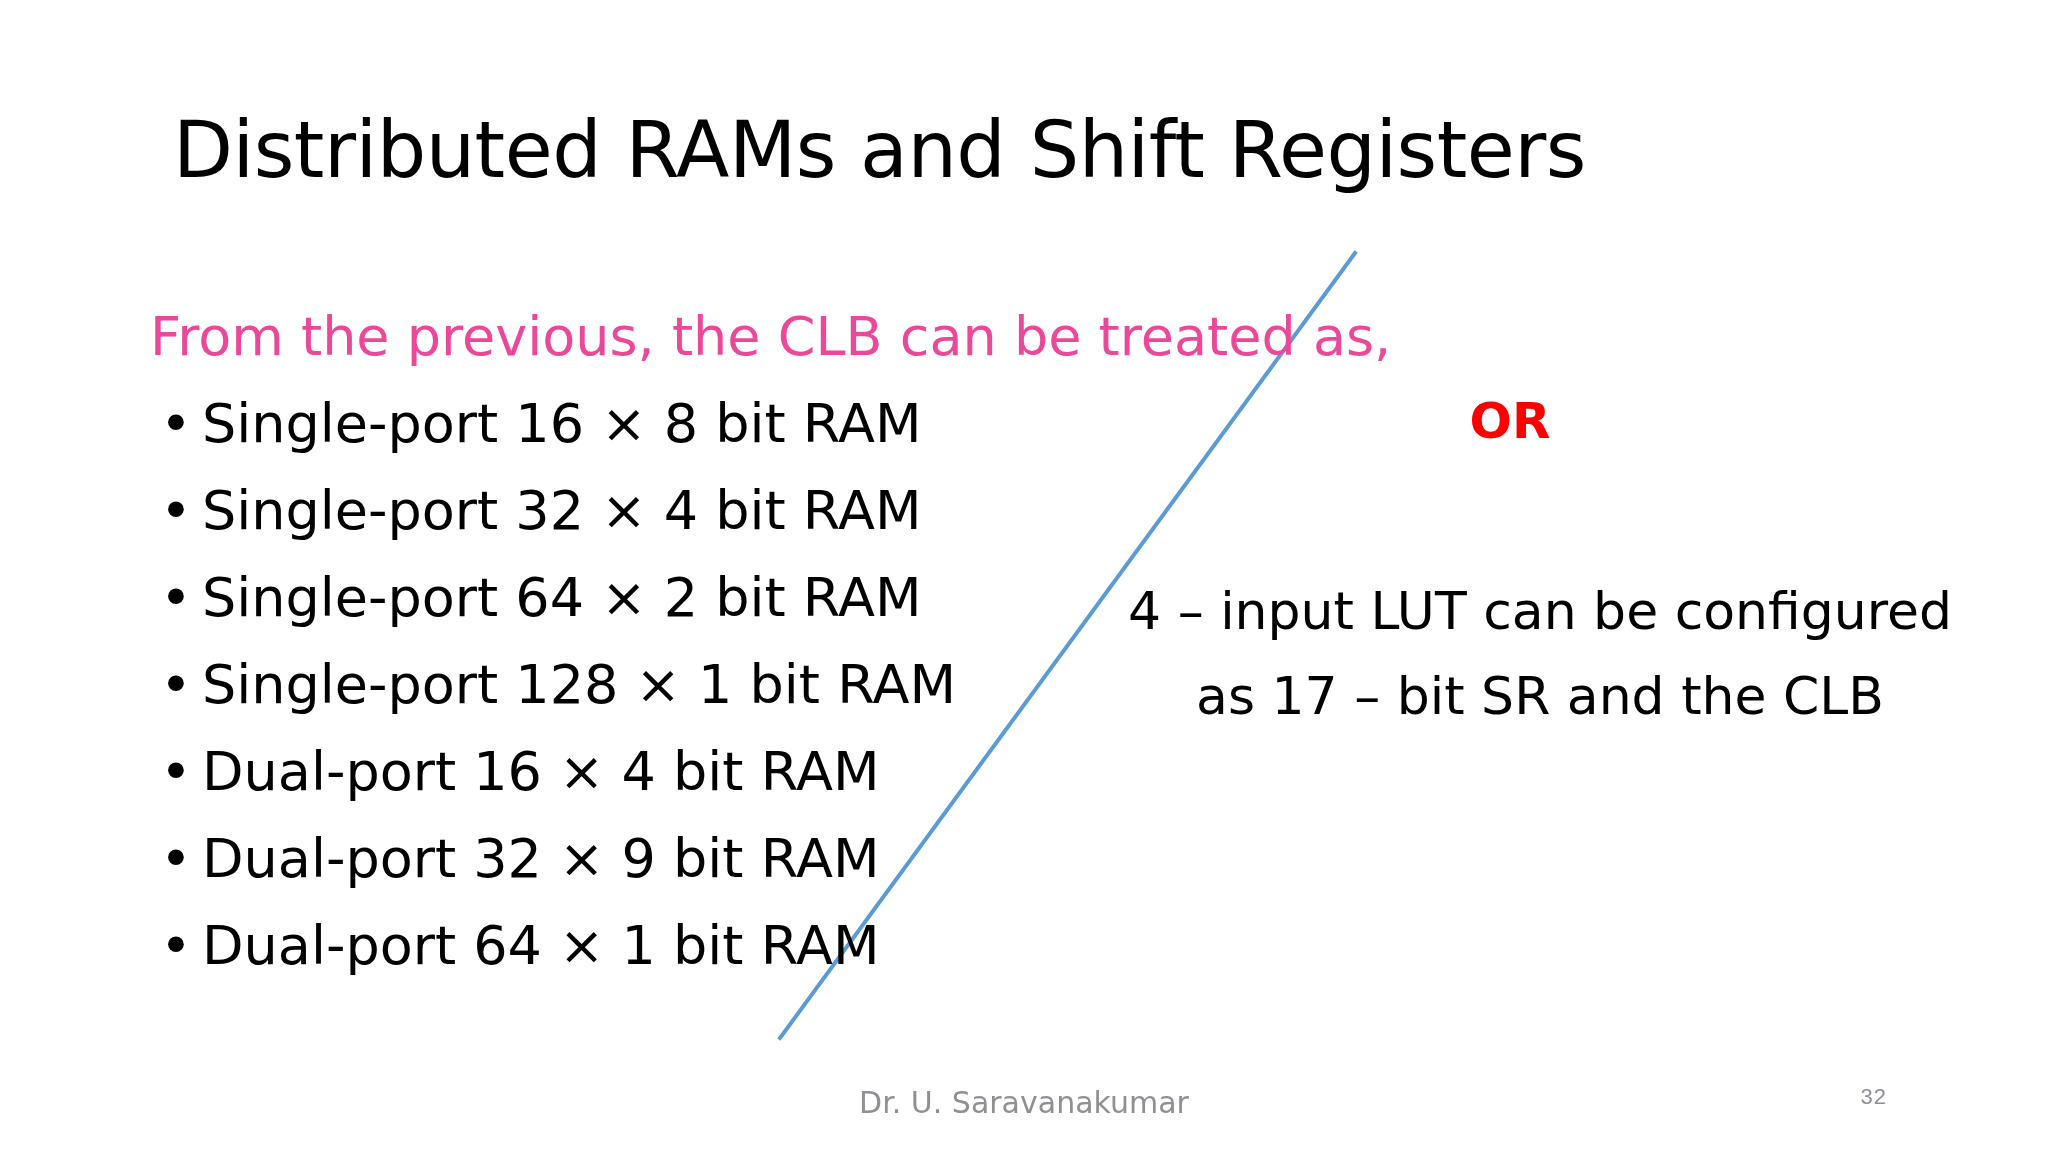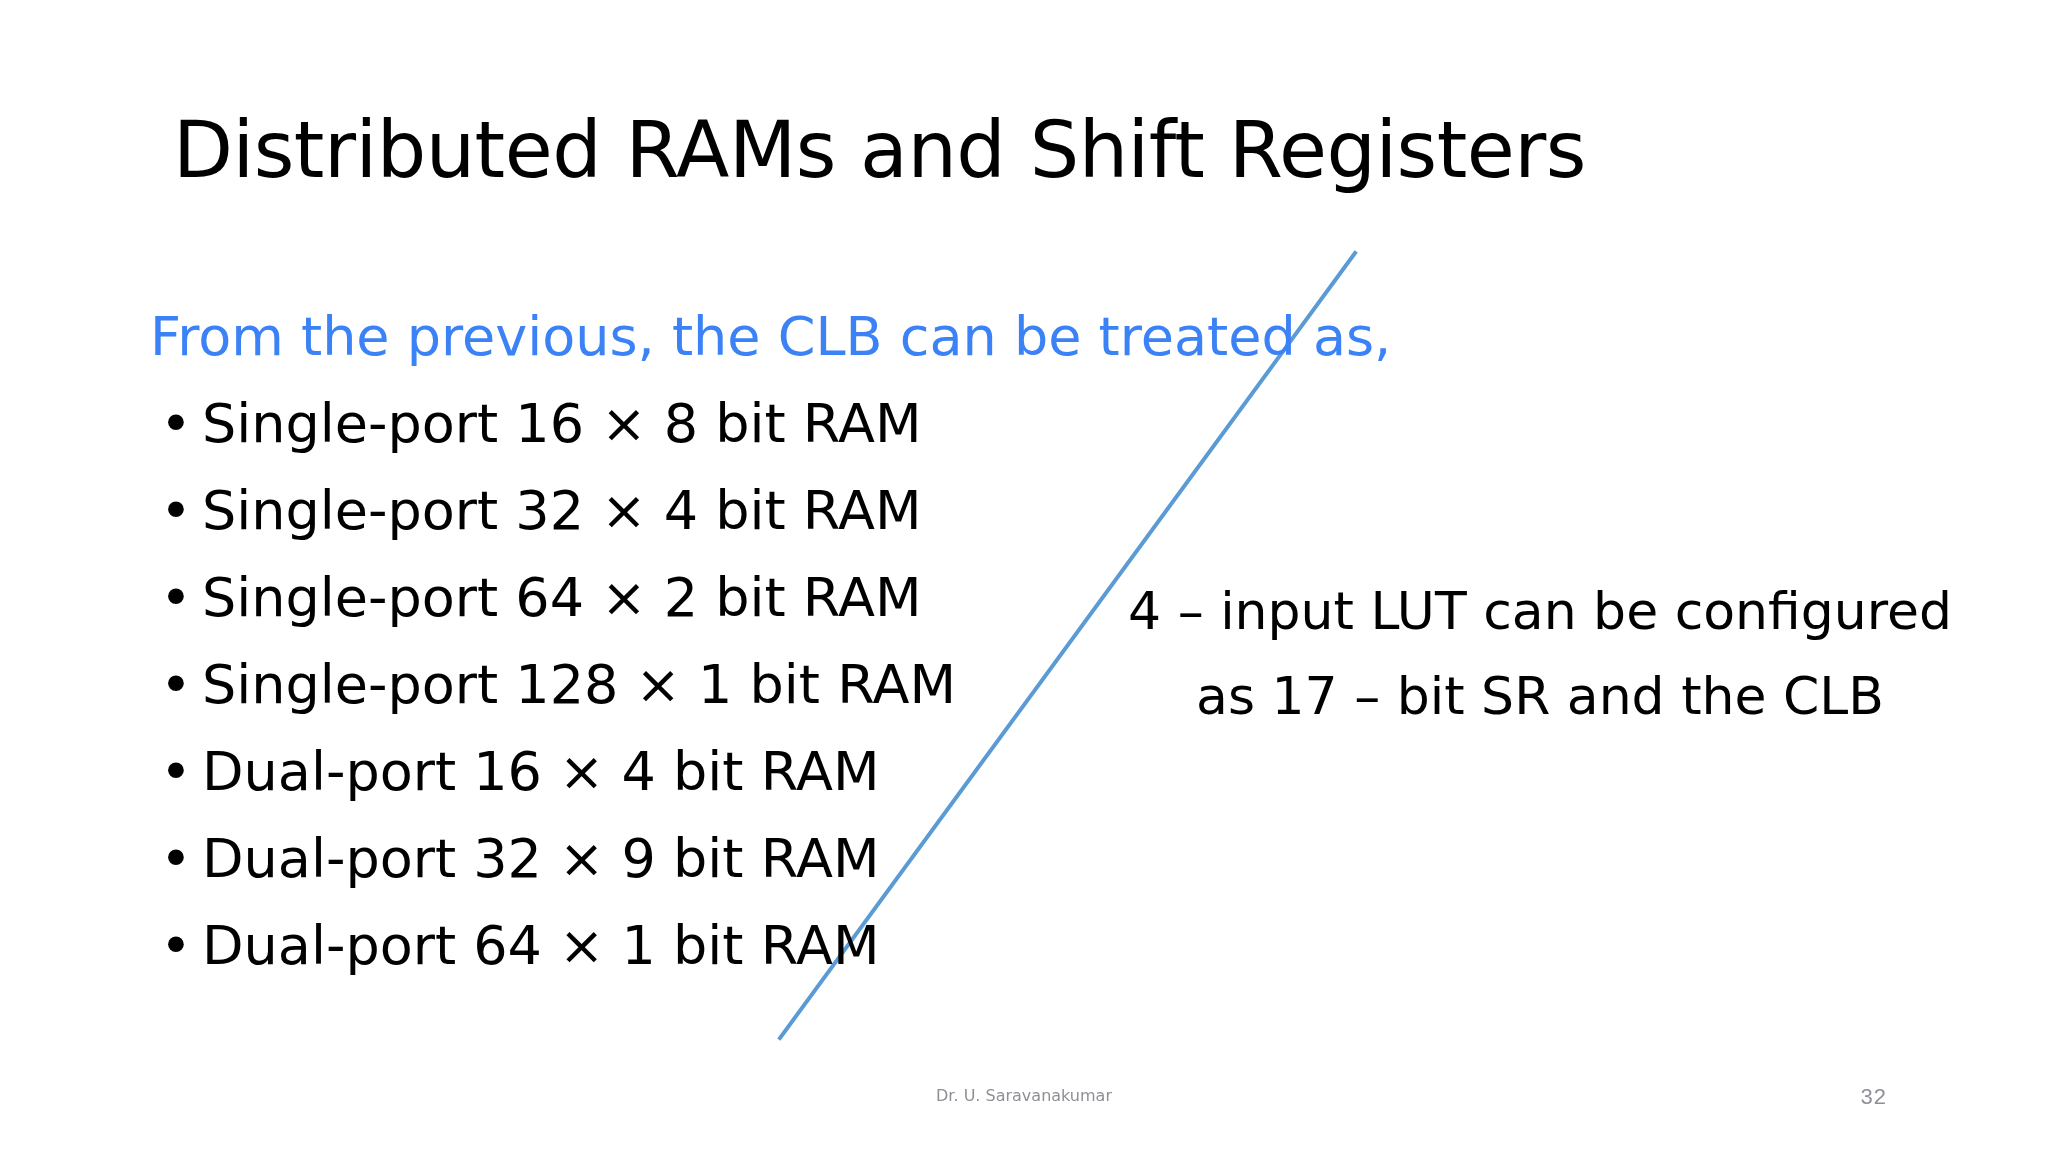--- a/index.html
+++ b/index.html
@@ -38,21 +38,21 @@
   .left-col {
     position: absolute;
     left: 150px;
     top: 310px;
     width: 780px;
   }
 
   .lead-line {
     font-size: 54px;
     line-height: 1.0;
-    color: #3b82f6;
+    color: #ec4899;
     white-space: nowrap;
     margin-bottom: 33px;
   }
 
   .bullet-list {
     list-style: none;
     margin: 0;
     padding: 0;
   }
 
@@ -115,21 +115,21 @@
     pointer-events: none;
   }
 
   
   .footer-author {
     position: absolute;
     left: 0;
     top: 1088px;
     width: 2048px;
     text-align: center;
-    font-size: 16px;
+    font-size: 30px;
     line-height: 1.0;
     color: #8f8f96;
     white-space: nowrap;
   }
 
   .footer-page {
     position: absolute;
     left: 1860px;
     top: 1088px;
     width: 60px;
@@ -180,20 +180,21 @@
         <span class="bullet-dot">•</span>
         <span>Dual-port 32 × 9 bit RAM</span>
       </li>
       <li class="bullet-item">
         <span class="bullet-dot">•</span>
         <span>Dual-port 64 × 1 bit RAM</span>
       </li>
     </ul>
   </div>
 
+  <div class="or-label" style="color: rgb(255, 0, 0);">OR</div>
 
   <div class="right-col">
     <div class="right-line">4 – input LUT can be configured</div>
     <div class="right-line">as 17 – bit SR and the CLB</div>
   </div>
 
   <div class="footer-author" style="color: rgb(143, 143, 150);">Dr. U. Saravanakumar</div>
 
   <div class="footer-page" style="color: rgb(143, 143, 150); font-family: Liberation Mono, monospace;">32</div>
 

